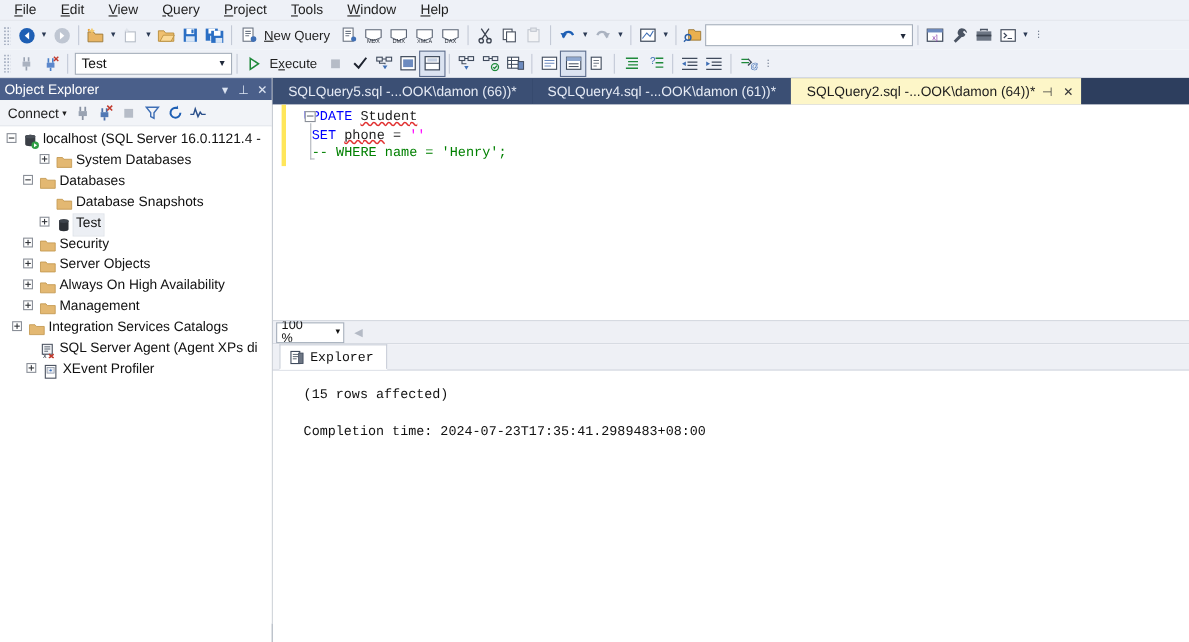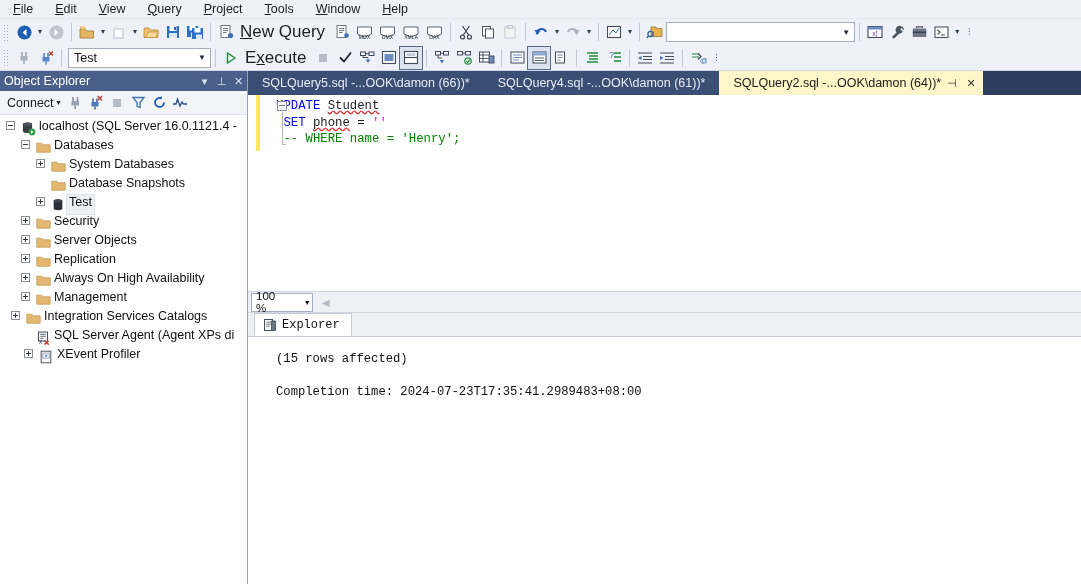--- a/index.html
+++ b/index.html
@@ -60,21 +60,21 @@
     display: inline-flex; align-items: center; justify-content: center;
     padding: 0 2px;
     cursor: default;
   }
   .tb-btn.framed { outline: 1px solid #5a6b8c; background: #dbe3f1; }
   .tb-caret {
     font-size: 8px; color: #2b3a54; padding: 0 3px; line-height: 22px;
     cursor: default;
   }
   .tb-text {
-    font-size: 17px; color: #1e1e1e; padding: 0 6px 0 3px; white-space: nowrap;
+    font-size: 12px; color: #1e1e1e; padding: 0 6px 0 3px; white-space: nowrap;
   }
   .tb-text u { text-decoration: underline; }
 
   .combo {
     height: 20px;
     background: #ffffff;
     border: 1px solid #a5aebb;
     display: flex; align-items: center;
     position: relative;
     font-size: 12.5px; color: #101010;
@@ -776,41 +776,41 @@
               <svg width="15" height="15" viewBox="0 0 15 15">
                 <ellipse cx="6.5" cy="3.2" rx="4.6" ry="1.8" fill="#2f3338"></ellipse>
                 <path d="M1.9 3.2 v7 a4.6 1.8 0 0 0 9.2 0 v-7 z" fill="#3a3f46"></path>
                 <ellipse cx="6.5" cy="3.2" rx="4.6" ry="1.8" fill="#4a5058"></ellipse>
                 <circle cx="11" cy="11" r="3.4" fill="#2f9e44"></circle>
                 <path d="M9.9 9.2 L12.7 11 L9.9 12.8 Z" fill="#ffffff"></path>
               </svg>
             </div>
             <span class="nlabel">localhost (SQL Server 16.0.1121.4 -</span>
           </div>
+          <div class="node" style="padding-left: 34px;">
+            <div class="exp">
+              <span class="expbox plus"></span>
+            </div>
+            <div class="nicon">
+              <svg width="15" height="13" viewBox="0 0 15 13">
+                <path d="M0.8 2.2 h5 l1.3 1.6 h7.1 v7.4 h-13.4 z" fill="#e3b872" stroke="#c49a52" stroke-width=".8"></path>
+              </svg>
+            </div>
+            <span class="nlabel">System Databases</span>
+          </div>
           <div class="node" style="padding-left: 19px;">
             <div class="exp">
               <span class="expbox"></span>
             </div>
             <div class="nicon">
               <svg width="15" height="13" viewBox="0 0 15 13">
                 <path d="M0.8 2.2 h5 l1.3 1.6 h7.1 v7.4 h-13.4 z" fill="#e3b872" stroke="#c49a52" stroke-width=".8"></path>
               </svg>
             </div>
             <span class="nlabel">Databases</span>
-          </div>
-          <div class="node" style="padding-left: 34px;">
-            <div class="exp">
-              <span class="expbox plus"></span>
-            </div>
-            <div class="nicon">
-              <svg width="15" height="13" viewBox="0 0 15 13">
-                <path d="M0.8 2.2 h5 l1.3 1.6 h7.1 v7.4 h-13.4 z" fill="#e3b872" stroke="#c49a52" stroke-width=".8"></path>
-              </svg>
-            </div>
-            <span class="nlabel">System Databases</span>
           </div>
           <div class="node" style="padding-left: 34px;">
             <div class="exp"></div>
             <div class="nicon">
               <svg width="15" height="13" viewBox="0 0 15 13">
                 <path d="M0.8 2.2 h5 l1.3 1.6 h7.1 v7.4 h-13.4 z" fill="#e3b872" stroke="#c49a52" stroke-width=".8"></path>
               </svg>
             </div>
             <span class="nlabel">Database Snapshots</span>
           </div>
@@ -841,31 +841,20 @@
           <div class="node" style="padding-left: 19px;">
             <div class="exp">
               <span class="expbox plus"></span>
             </div>
             <div class="nicon">
               <svg width="15" height="13" viewBox="0 0 15 13">
                 <path d="M0.8 2.2 h5 l1.3 1.6 h7.1 v7.4 h-13.4 z" fill="#e3b872" stroke="#c49a52" stroke-width=".8"></path>
               </svg>
             </div>
             <span class="nlabel">Server Objects</span>
-          </div>
-          <div class="node" style="padding-left: 19px;">
-            <div class="exp">
-              <span class="expbox plus"></span>
-            </div>
-            <div class="nicon">
-              <svg width="15" height="13" viewBox="0 0 15 13">
-                <path d="M0.8 2.2 h5 l1.3 1.6 h7.1 v7.4 h-13.4 z" fill="#e3b872" stroke="#c49a52" stroke-width=".8"></path>
-              </svg>
-            </div>
-            <span class="nlabel">Replication</span>
           </div>
           <div class="node" style="padding-left: 19px;">
             <div class="exp">
               <span class="expbox plus"></span>
             </div>
             <div class="nicon">
               <svg width="15" height="13" viewBox="0 0 15 13">
                 <path d="M0.8 2.2 h5 l1.3 1.6 h7.1 v7.4 h-13.4 z" fill="#e3b872" stroke="#c49a52" stroke-width=".8"></path>
               </svg>
             </div>

